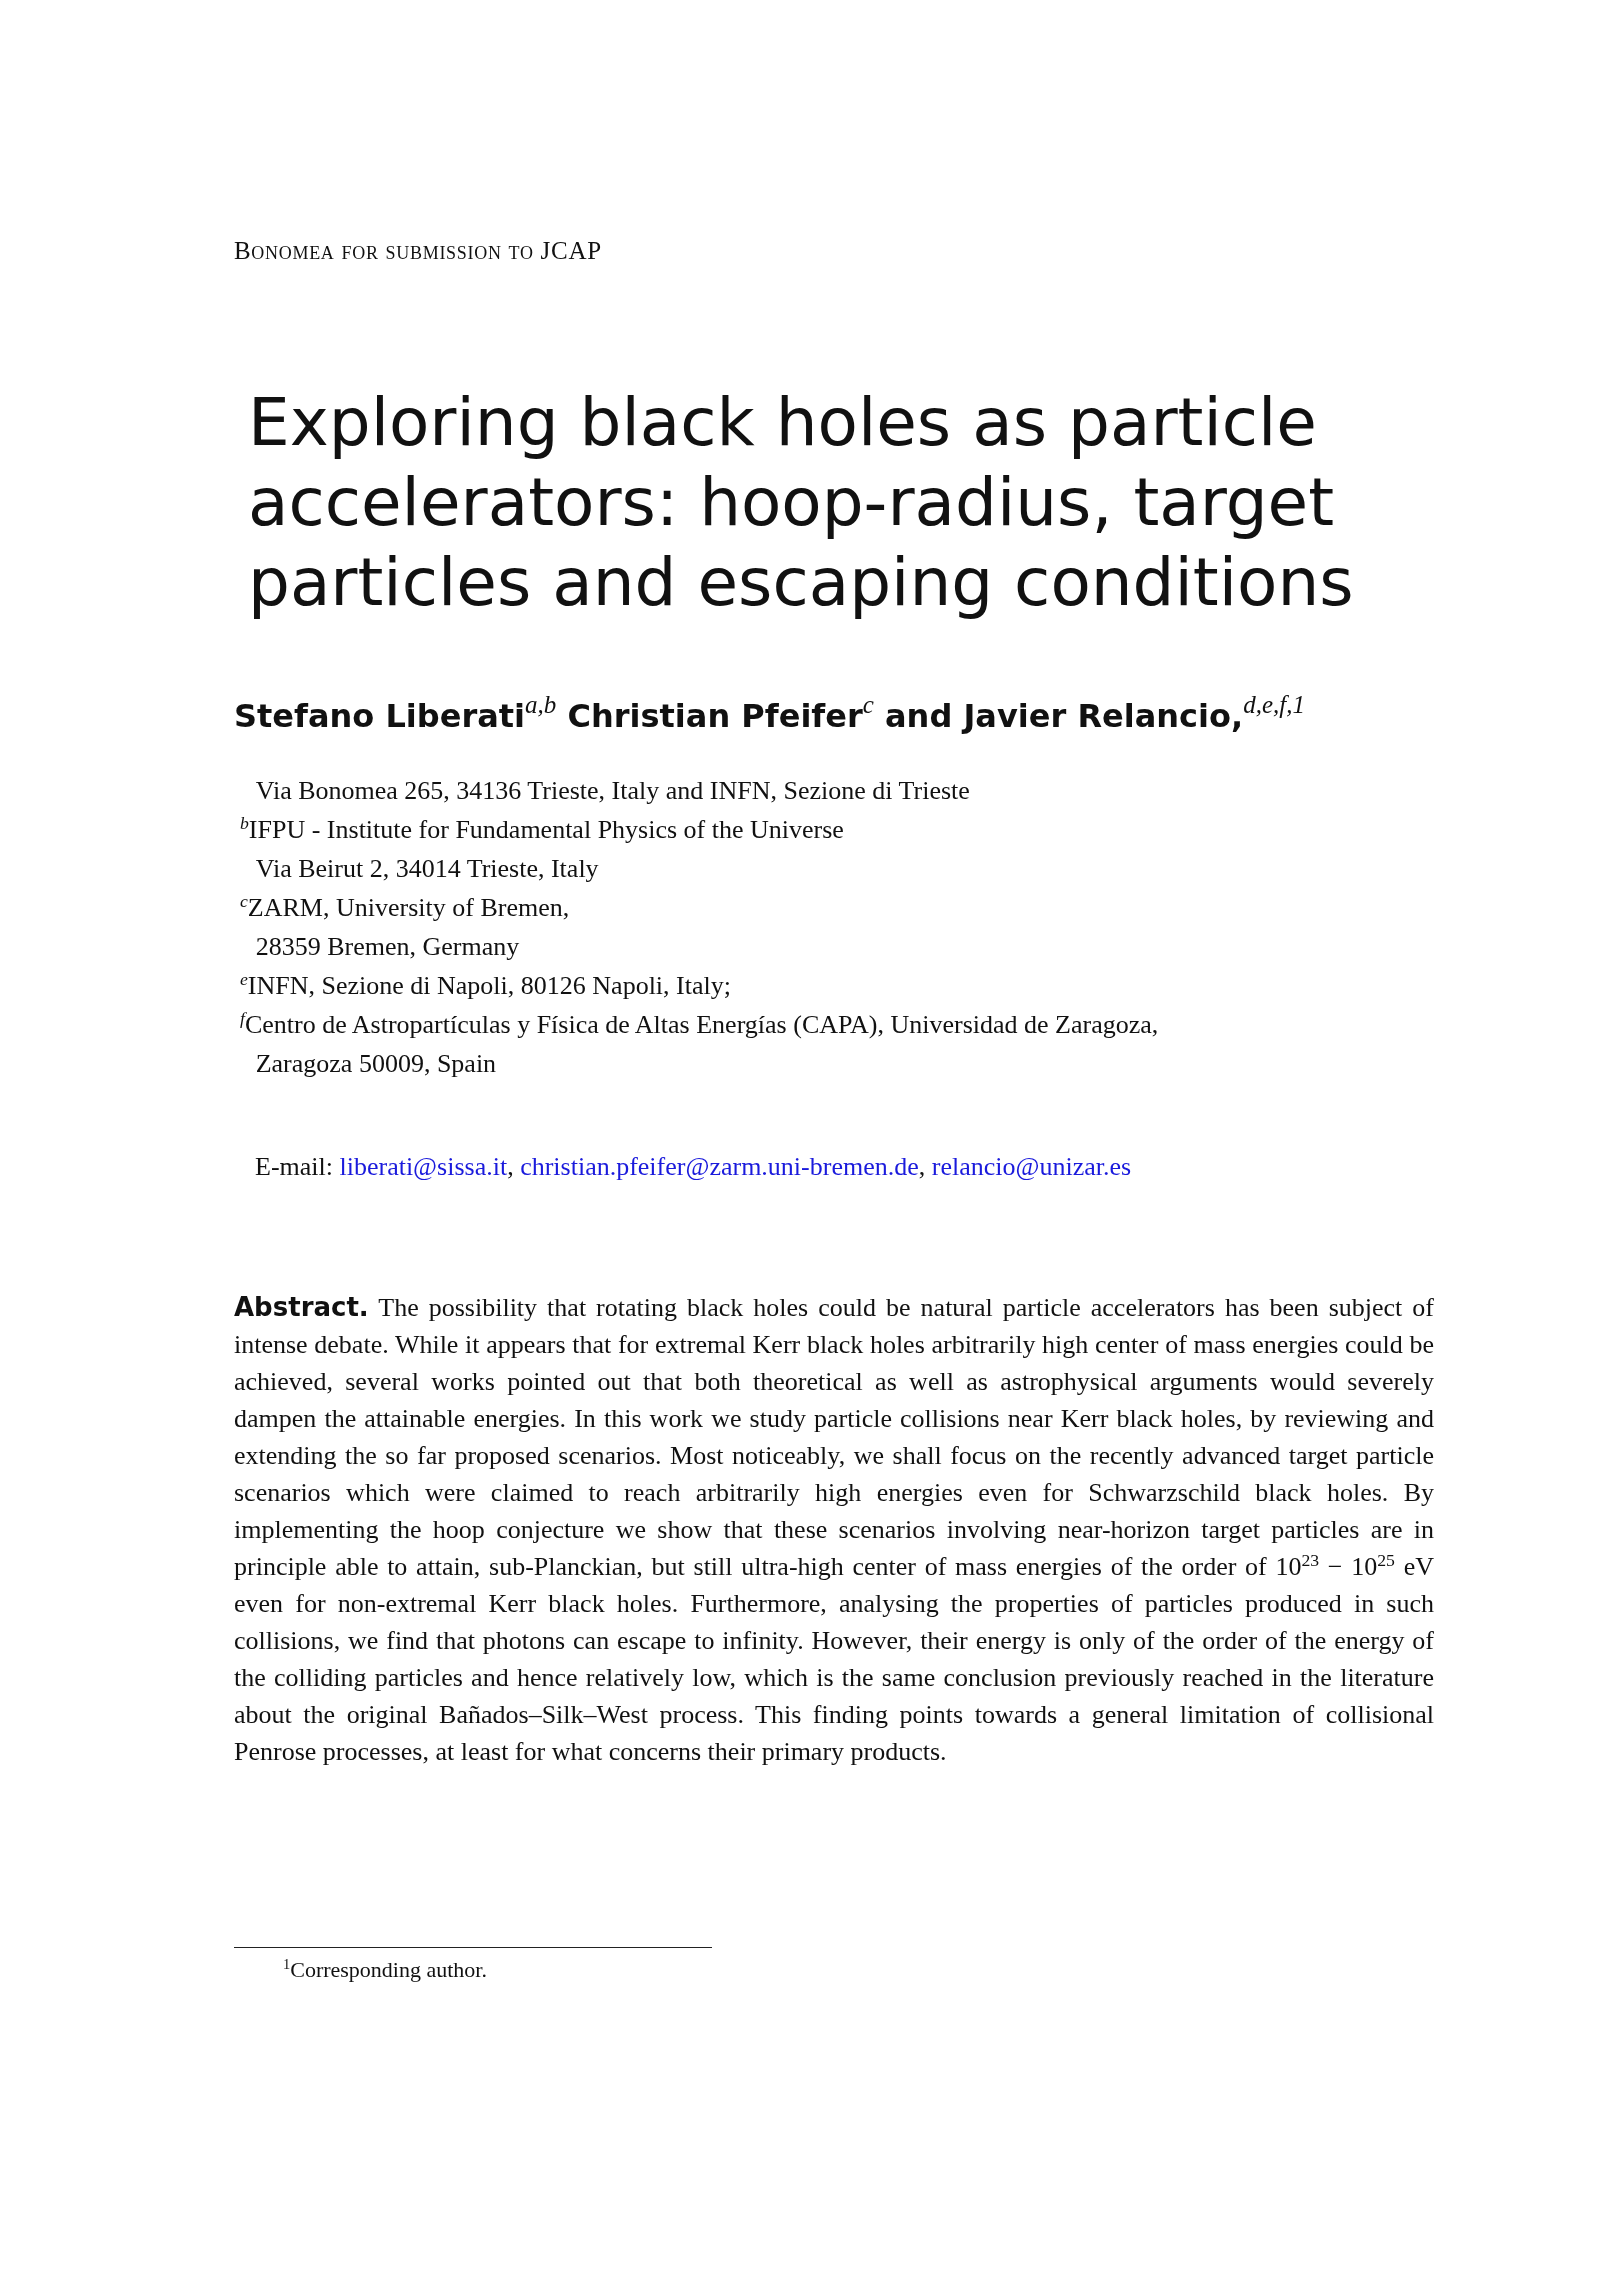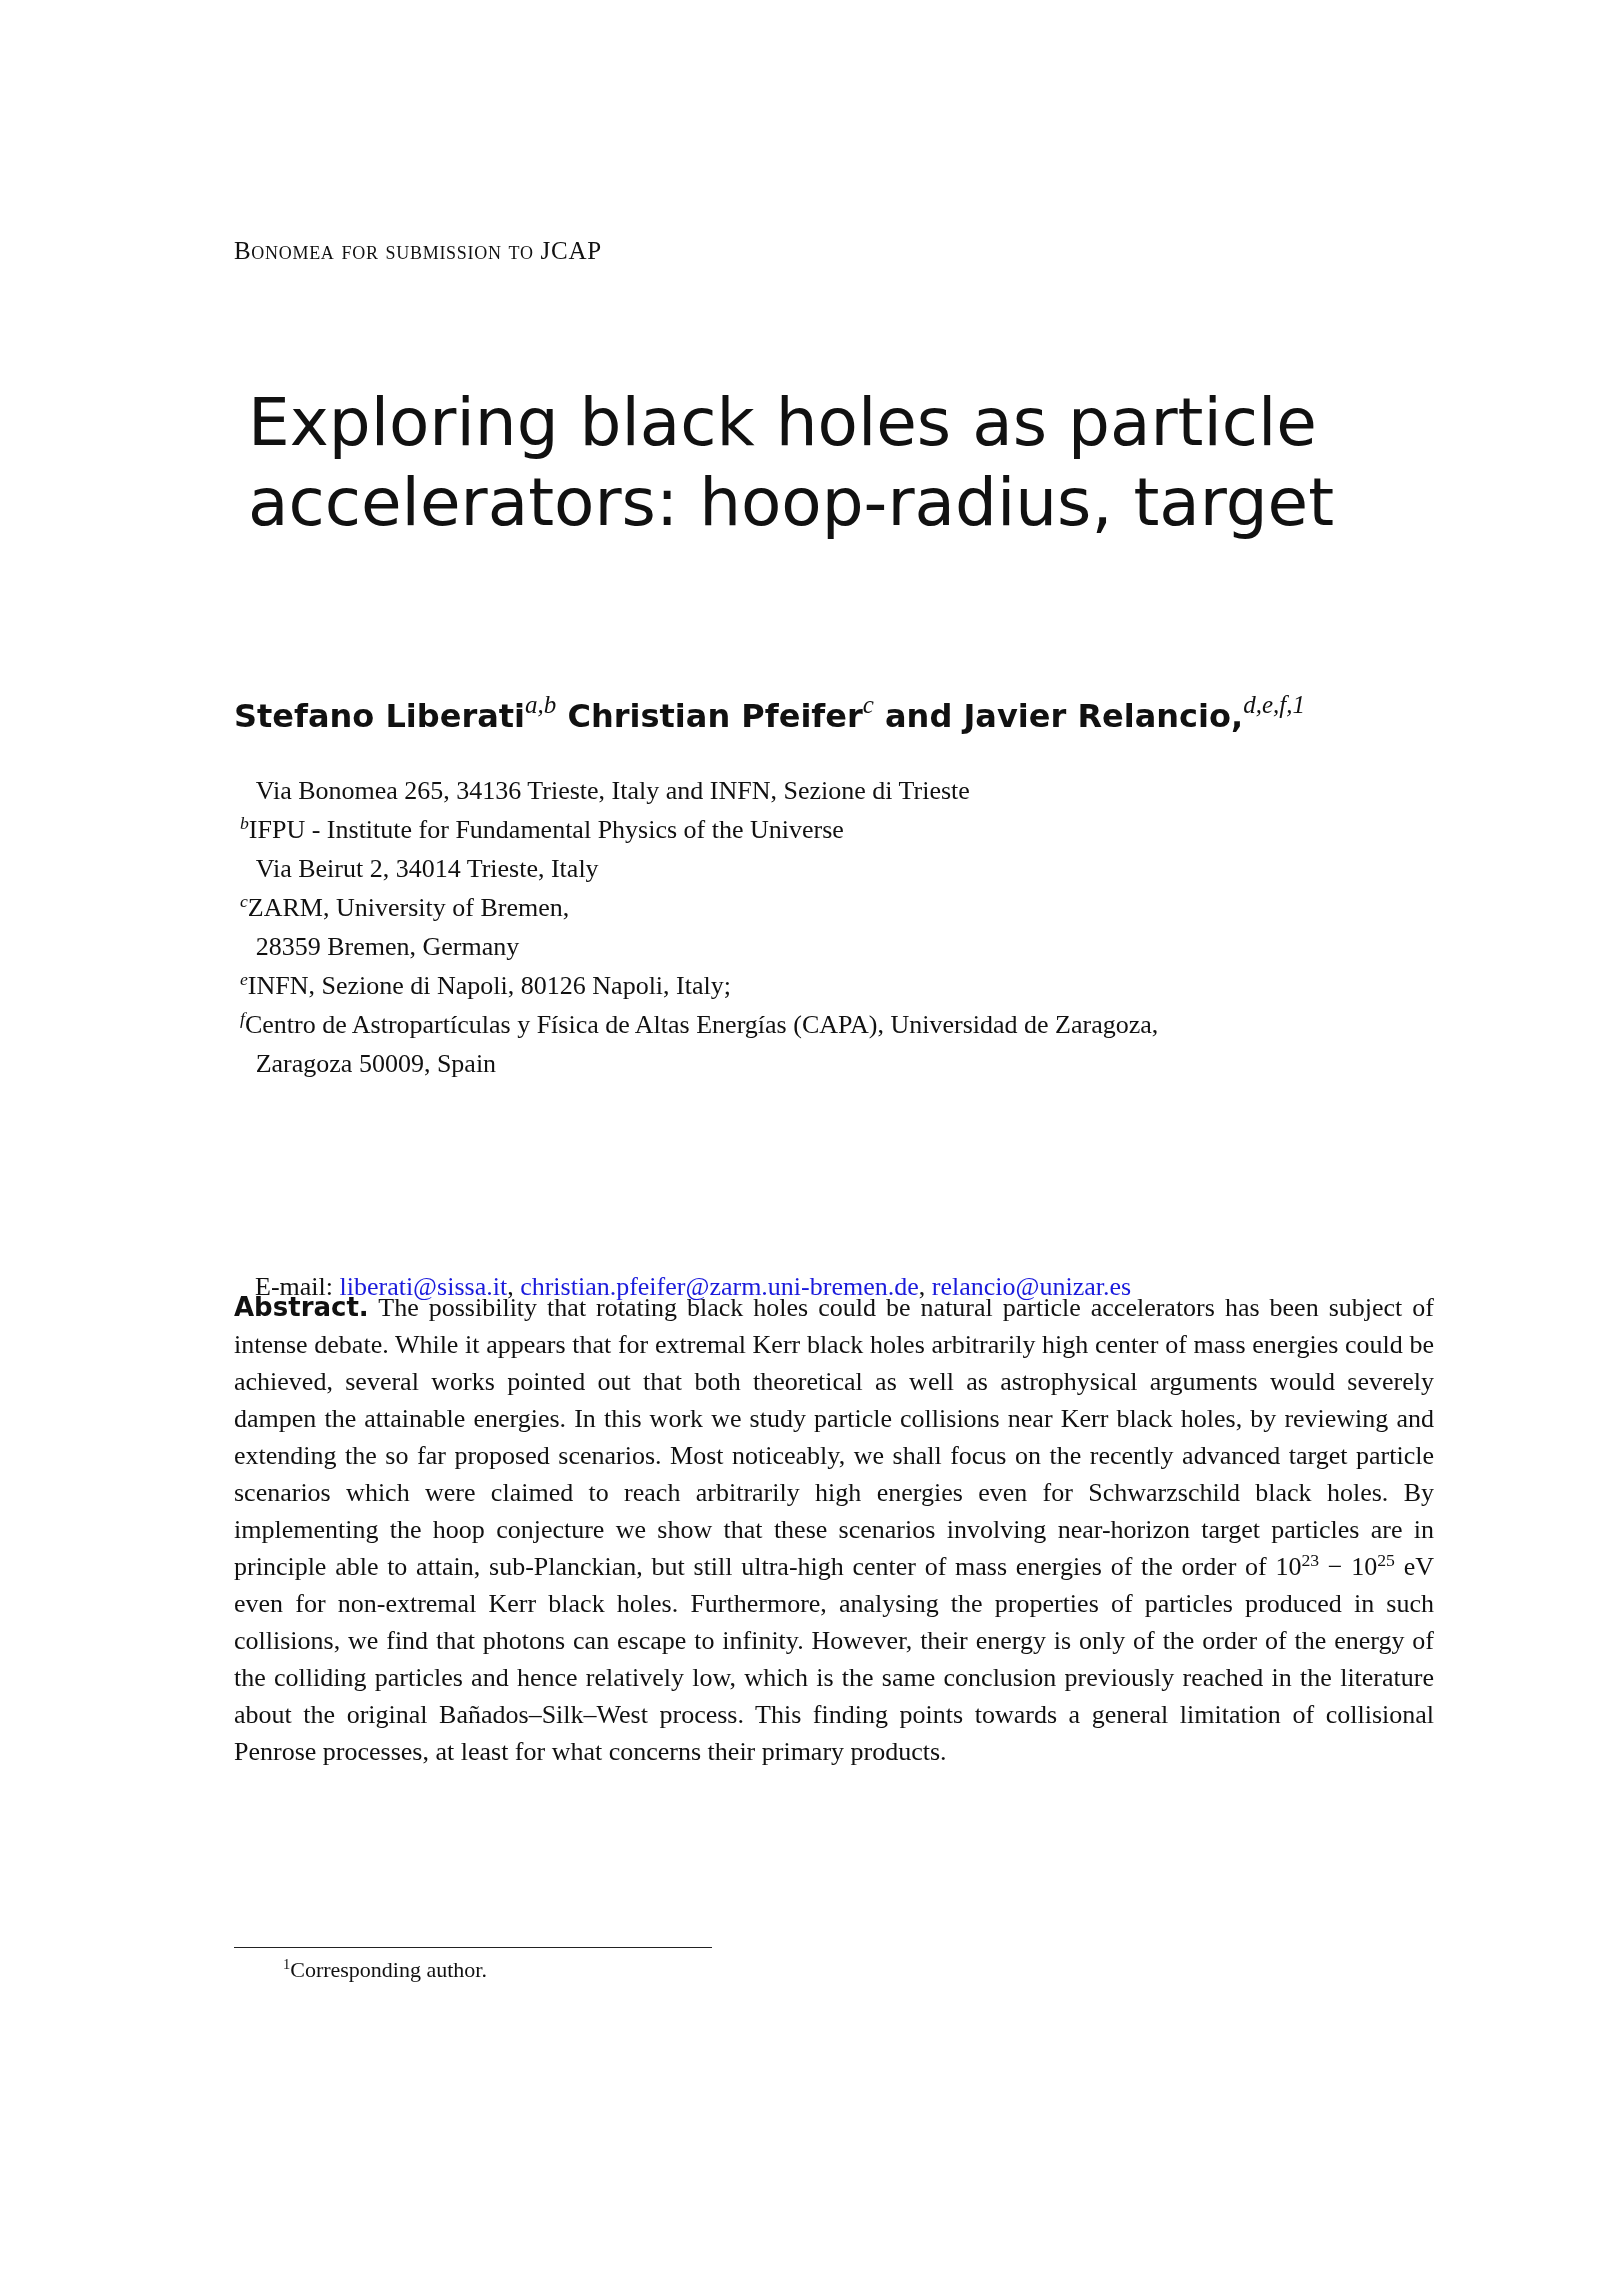--- a/index.html
+++ b/index.html
@@ -32,21 +32,21 @@
   }
   .affils {
     left: 240px; top: 771px; width: 1204px;
     font-size: 26px; line-height: 39px;
   }
   .affil { margin: 0; }
   .affil .aff-sup { font-style: italic; font-size: 17.7px; vertical-align: 9.2px; line-height: 0; }
   .affil .cont { padding-left: 15.7px; display: block; }
   .affil .first { display: block; }
   .email {
-    left: 255px; top: 1272px; font-size: 26px; white-space: nowrap;
+    left: 255px; top: 1152px; font-size: 26px; white-space: nowrap;
   }
   .email a { color: #1a1adc; text-decoration: none; }
   .abstract {
     left: 234px; top: 1289px; width: 1200px;
     font-size: 26px; line-height: 37px; text-align: justify;
   }
   .abstract .abs-label {
     font-family: "DejaVu Sans", "Liberation Sans", sans-serif; font-weight: bold; font-size: 26px;
   }
   .abstract sup { font-size: 17.7px; vertical-align: 9.2px; line-height: 0; }
@@ -59,20 +59,21 @@
   .footnote sup { font-size: 14.4px; vertical-align: 7.9px; line-height: 0; }
 </style>
 </head>
 <body>
 
 <div class="abs header">Bonomea for submission to JCAP</div>
 
 <div class="abs title">
   <div>Exploring black holes as particle</div>
   <div>accelerators: hoop-radius, target</div>
+  <div>particles and escaping conditions</div>
 </div>
 
 <div class="abs authors">
   <span>Stefano Liberati</span><sup>a,b</sup>
   <span>Christian Pfeifer</span><sup>c</sup>
   <span>and</span>
   <span>Javier Relancio,</span><sup>d,e,f,1</sup>
 </div>
 
 <div class="abs affils">

